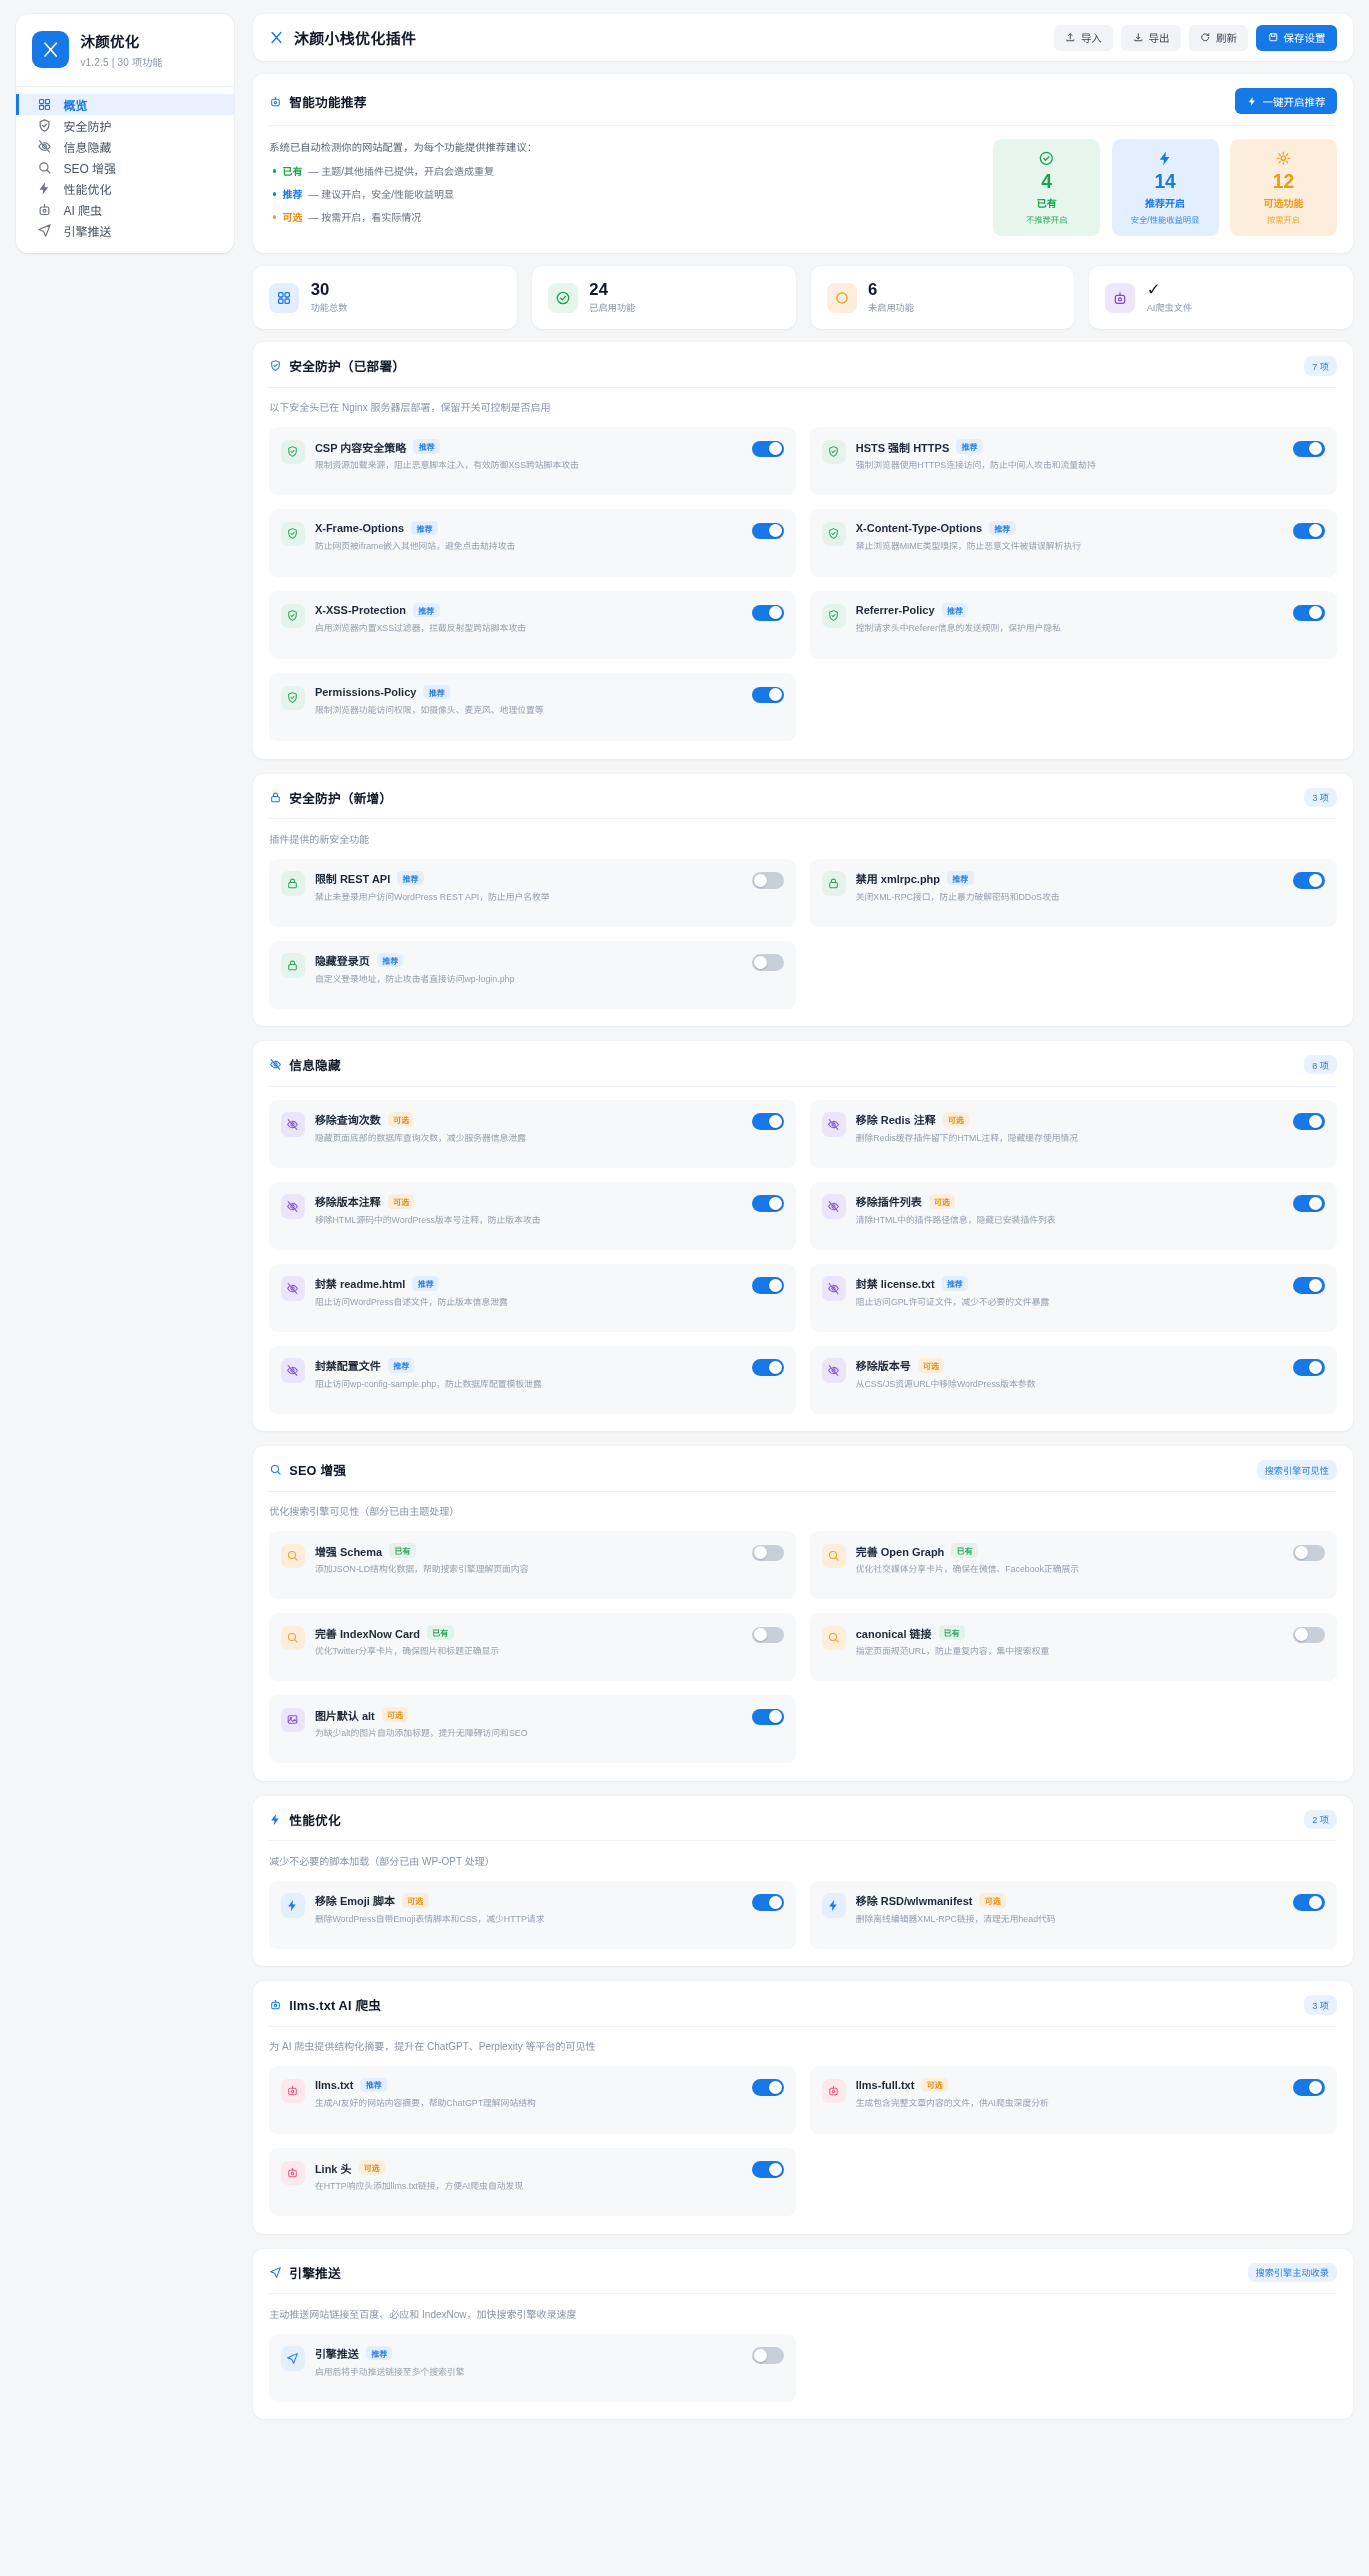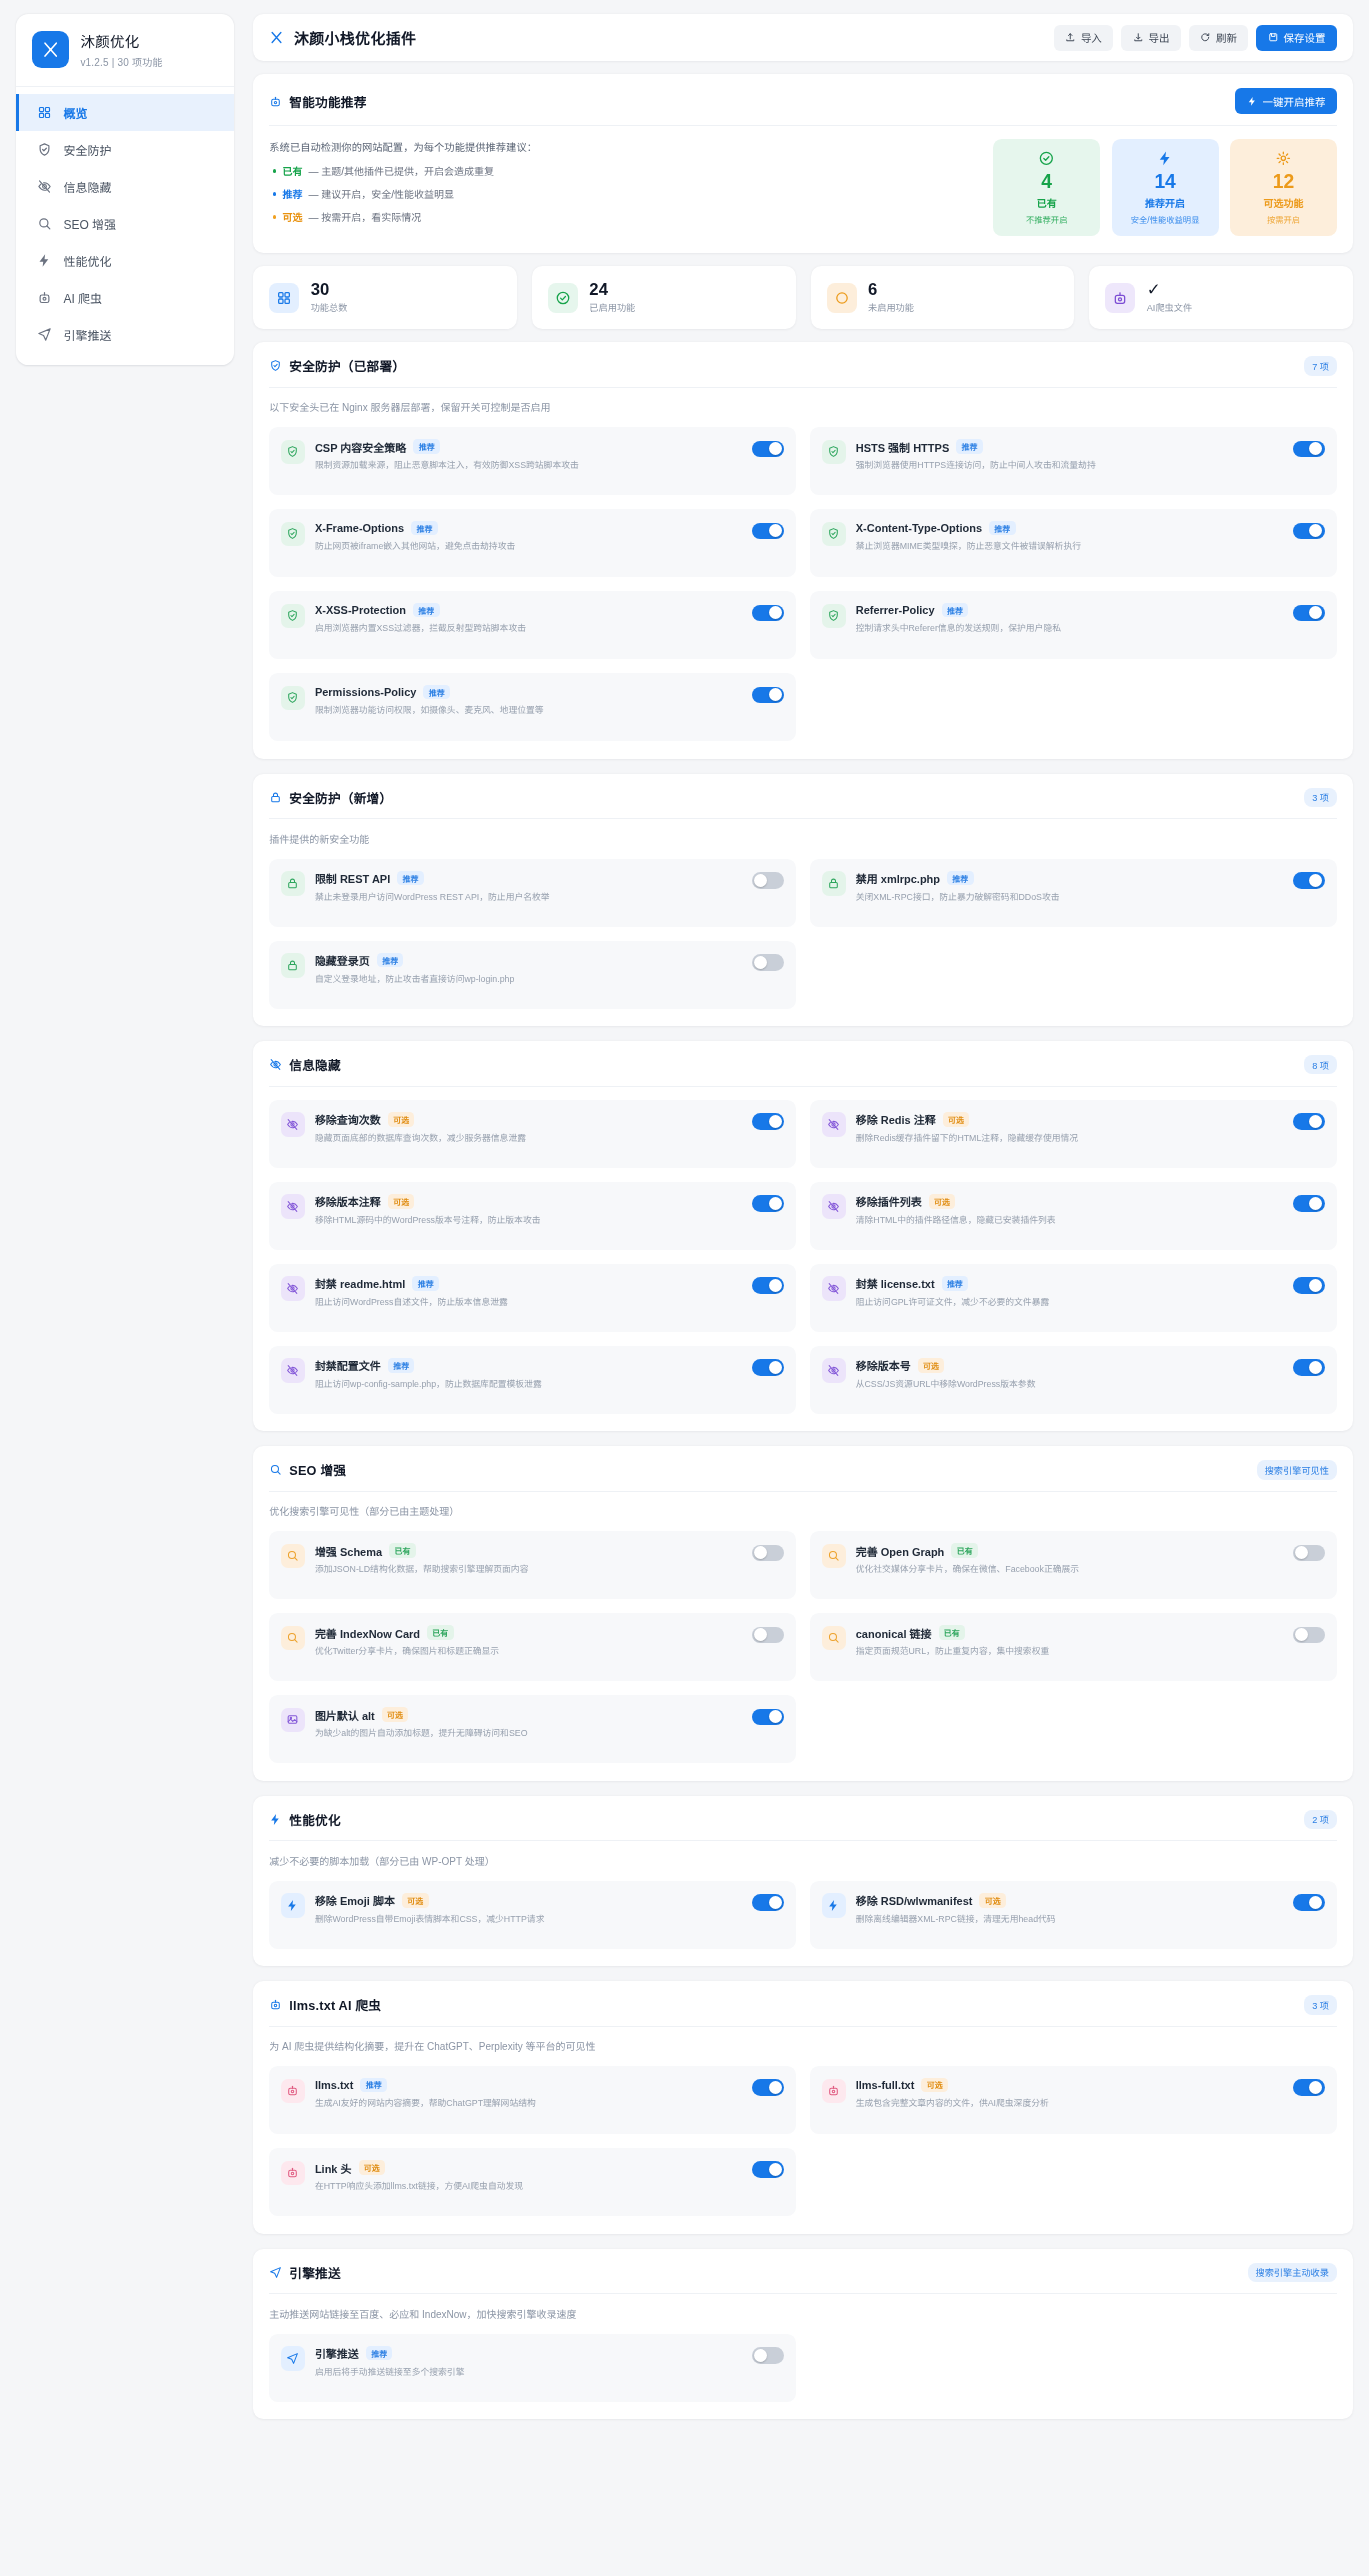--- a/index.html
+++ b/index.html
@@ -39,30 +39,30 @@
   }
   .brand-logo {
     width: 37px; height: 37px;
     border-radius: 9.6px;
     background: #1778e8;
     display: flex; align-items: center; justify-content: center;
     flex: 0 0 37px;
   }
   .brand-logo svg { display:block; }
   .brand-text { display: flex; flex-direction: column; gap: 2.6px; }
-  .brand-name { font-size: 14.5px; font-weight: 400; color: #111827; letter-spacing: 0.3px; }
+  .brand-name { font-size: 14.5px; font-weight: 700; color: #111827; letter-spacing: 0.3px; }
   .brand-sub { font-size: 10px; color: #8b95a5; letter-spacing: 0.2px; }
 
   .nav { padding: 7px 0 12.3px 0; }
   .nav-item {
     position: relative;
     display: flex;
     align-items: center;
     gap: 11.4px;
-    height: 37px;
+    height: 21px;
     padding: 0 16px 0 21px;
     font-size: 12px;
     color: #4b5563;
     cursor: pointer;
   }
   .nav-item .nav-ic { width: 15px; height: 15px; flex: 0 0 15px; display:flex; align-items:center; justify-content:center; color:#6b7280;}
   .nav-item.active {
     background: #e8f1fd;
     color: #1778e8;
     font-weight: 600;

